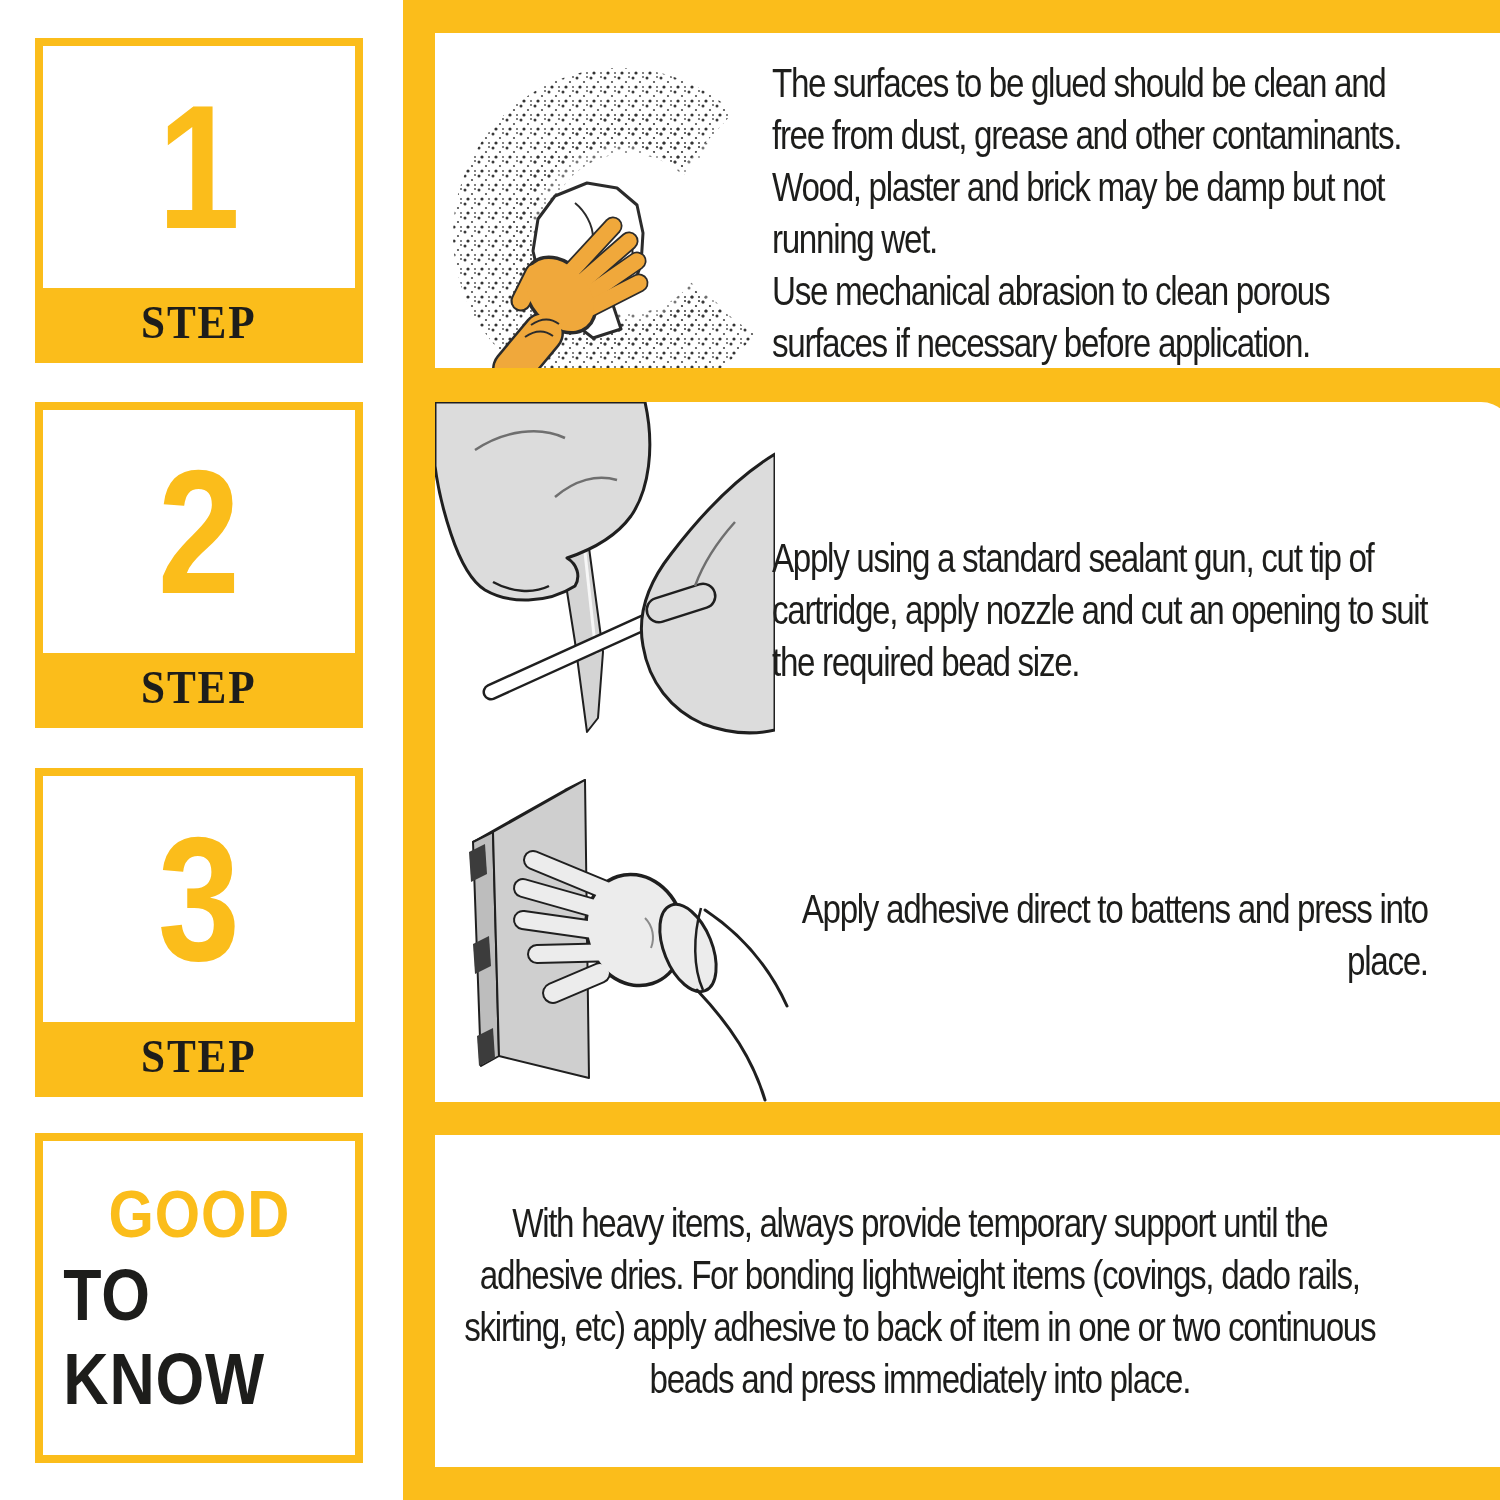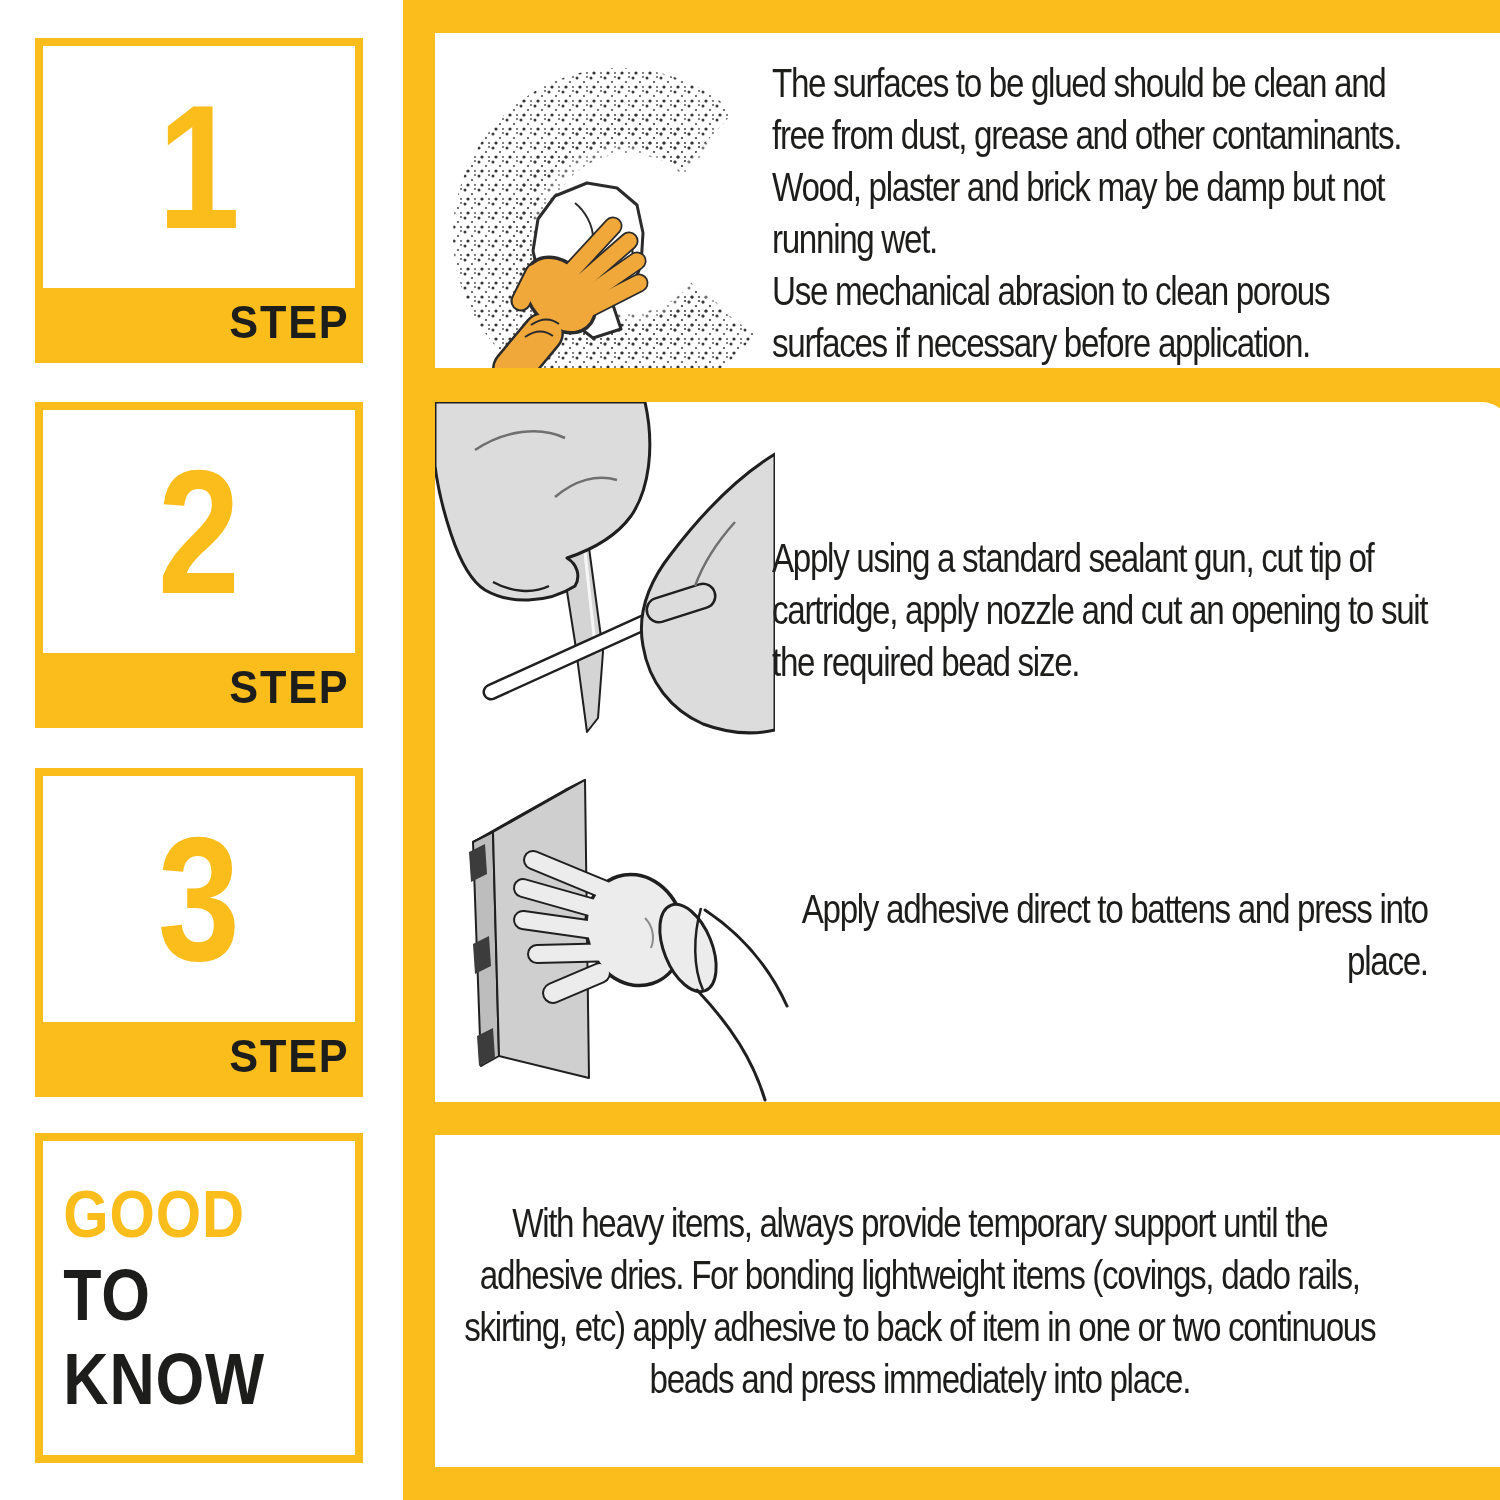--- a/index.html
+++ b/index.html
@@ -16,30 +16,30 @@
 
   
   .step-box {
     position:absolute; left:35px; width:328px; box-sizing:border-box;
     border:8px solid var(--brand-yellow,#FBBD1B); background:#ffffff;
     display:flex; flex-direction:column;
   }
   #box1 { top:38px;  height:325px; }
   #box2 { top:402px; height:326px; }
   #box3 { top:768px; height:329px; }
-  #gtk  { top:1133px;height:330px; justify-content:center; }
+  #gtk  { top:1133px;height:330px; justify-content:center; align-items:center; }
 
   .step-number-area { flex:1; display:flex; align-items:center; justify-content:center; }
   .step-number {
     font-size:176px; font-weight:bold; line-height:1;
     color:var(--brand-yellow,#FBBD1B); transform:scaleX(0.84);
   }
   .step-band {
     height:67px; background:var(--brand-yellow,#FBBD1B);
-    display:flex; align-items:center; justify-content:flex-end;
+    display:flex; align-items:center; justify-content:center;font-family:Liberation Serif, serif;
   }
   .step-band span {
     font-size:47px; font-weight:bold; color:#1d1d1b;
     transform:scaleX(0.92); letter-spacing:2px;
   }
   .gtk-good {
     font-size:67px; font-weight:bold; color:var(--brand-yellow,#FBBD1B);
     transform:scaleX(0.87); letter-spacing:1px; line-height:78px;
   }
   .gtk-know {

